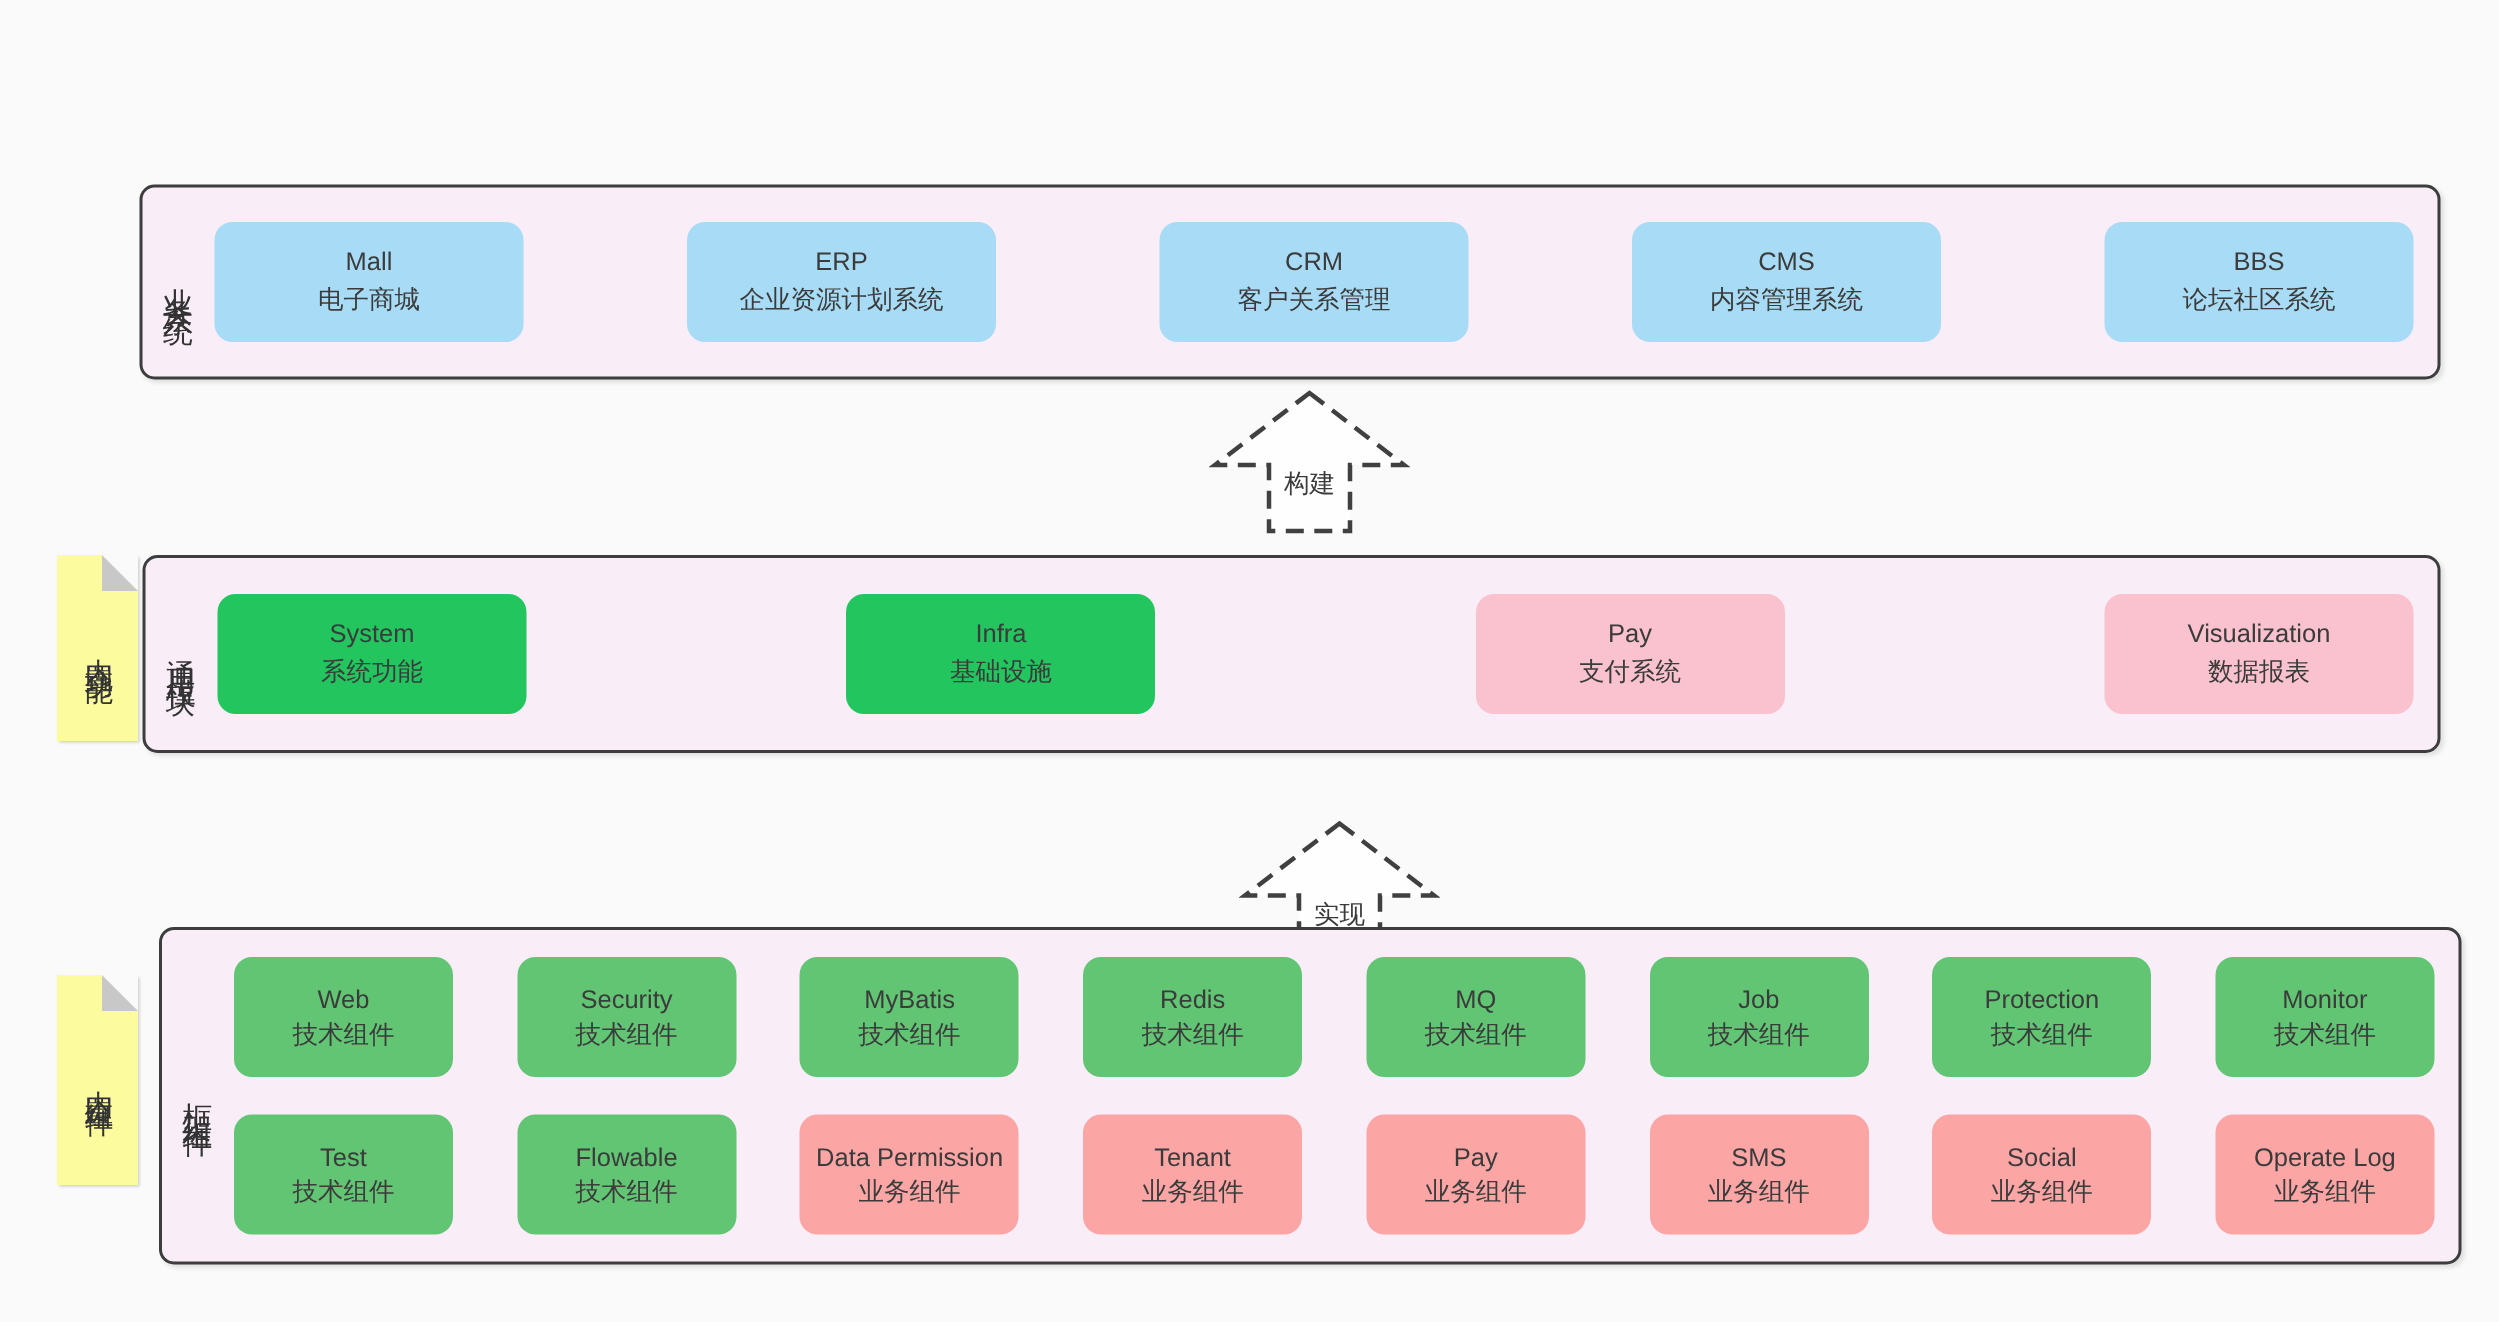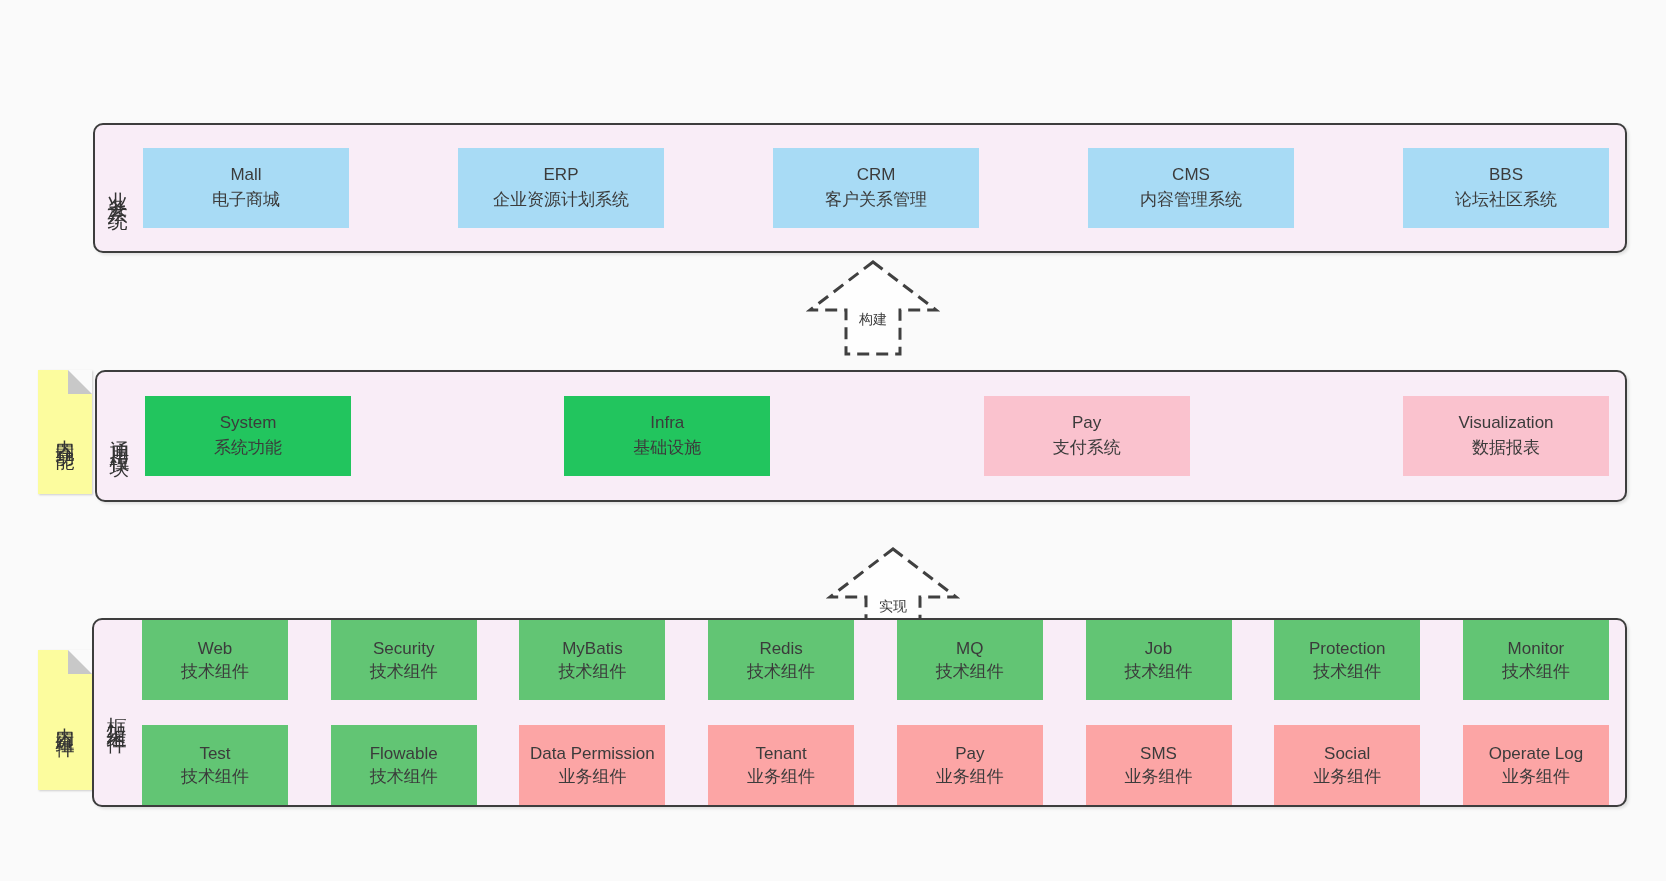--- a/index.html
+++ b/index.html
@@ -8,38 +8,38 @@
     font-family:"Liberation Sans","DejaVu Sans",sans-serif;color:#3b3b3b;
   }
   
   .band{
     position:absolute;background:#f9edf7;border:2px solid #3d3d3d;border-radius:10px;
     box-shadow:2px 2px 3px rgba(0,0,0,0.10);
     display:flex;align-items:center;z-index:2;box-sizing:border-box;
   }
   #band-business{left:93px;top:123px;width:1534px;height:130px;}
   #band-modules{left:95px;top:370px;width:1532px;height:132px;}
-  #band-framework{left:92px;top:618px;width:1535px;height:189px;}
+  #band-framework{left:106px;top:618px;width:1535px;height:225px;}
   .band-label{
     writing-mode:vertical-lr;text-orientation:upright;
     font-size:20px;letter-spacing:6px;color:#333;margin-left:12px;flex:0 0 auto;
     line-height:1.1;
   }
   .band-boxes{
     flex:1;display:flex;justify-content:space-between;align-items:center;
     margin-left:14px;margin-right:16px;
   }
   .fw-grid{
     flex:1;display:flex;flex-direction:column;justify-content:center;gap:25px;
     margin-left:14px;margin-right:16px;
   }
   .fw-row{display:flex;justify-content:space-between;}
   
   .box{
-    height:80px;border-radius:0;display:flex;flex-direction:column;
+    height:80px;border-radius:12px;display:flex;flex-direction:column;
     justify-content:center;align-items:center;text-align:center;
     font-size:17px;line-height:1.45;color:#3b3b3b;box-sizing:border-box;padding:2px 6px;
   }
   .wide{width:206px;}
   .small{width:146px;line-height:1.38;}
   .blue{background:#a8dbf5;}
   .red{background:#22c55e;}
   .pink{background:#fac2ce;}
   .green{background:#62c574;}
   .lgreen{background:#fca5a5;}
@@ -60,21 +60,21 @@
     content:"";position:absolute;left:0;top:0;width:100%;height:100%;
     background:#c8c8c8;clip-path:polygon(0 0,100% 100%,0 100%);
   }
   
   .up-arrow{position:absolute;width:134px;height:100px;z-index:1;}
   #arrow-build{left:806px;top:258px;}
   #arrow-implement{left:826px;top:545px;}
   .up-arrow svg{display:block;}
   .arrow-label{
     position:absolute;left:50%;top:52px;transform:translateX(-50%);
-    background:#fefefe;padding:1px 4px;font-size:14px;color:#3b3b3b;white-space:nowrap;
+    background:#fefefe;padding:1px 4px;font-size:17px;color:#3b3b3b;white-space:nowrap;
   }
 </style>
 </head>
 <body>
 
 <div id="stage">
 
   <div class="band" id="band-business">
     <div class="band-label">业务系统</div>
     <div class="band-boxes">

